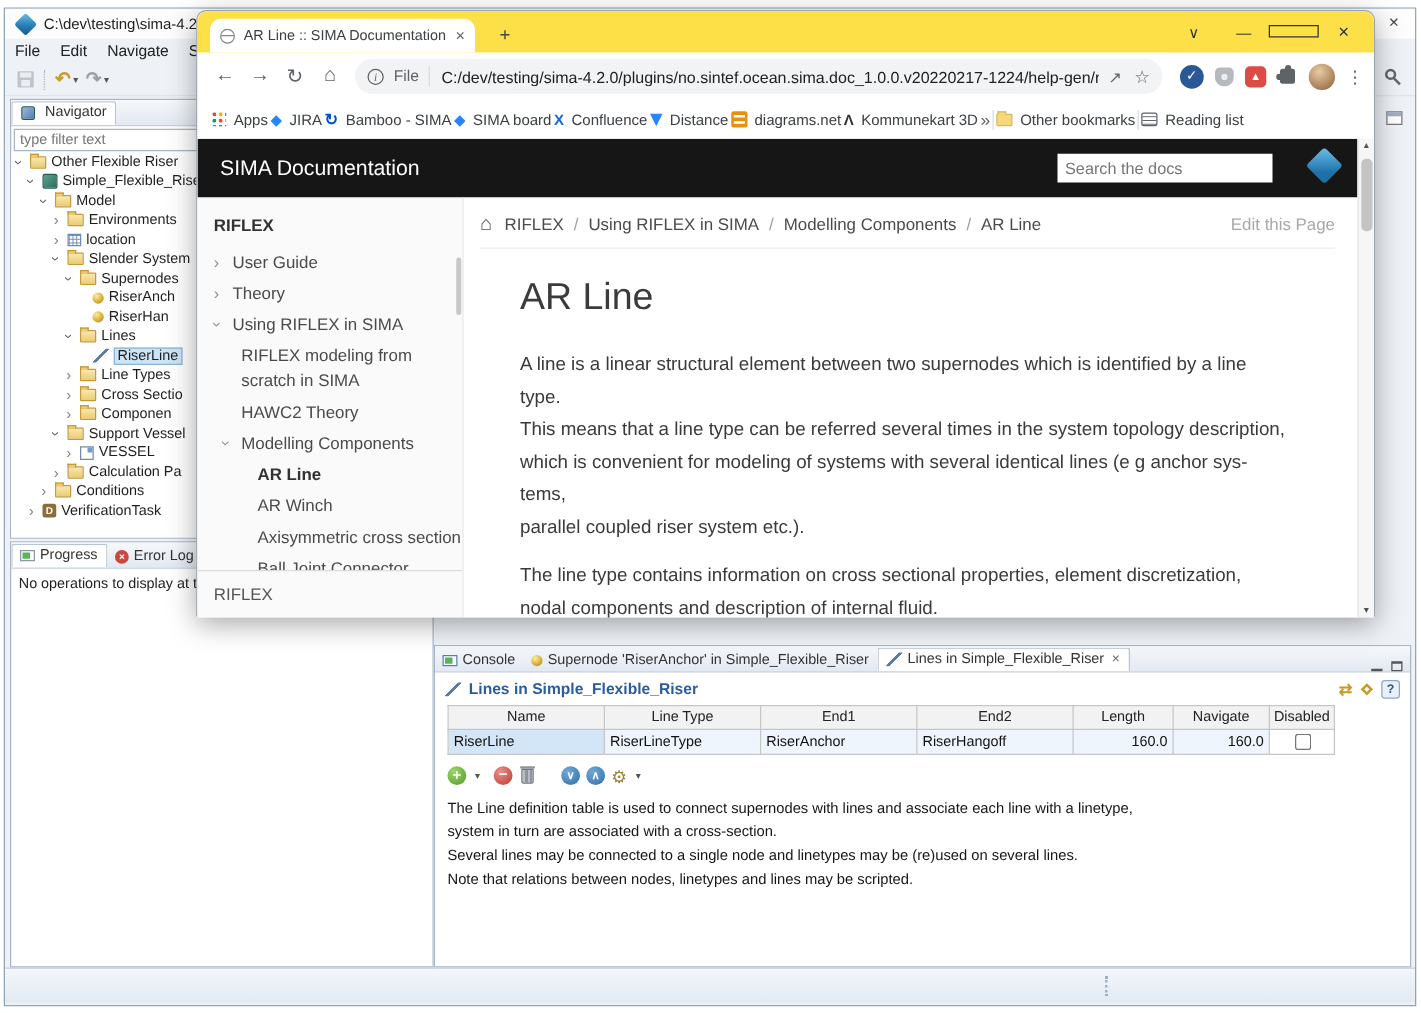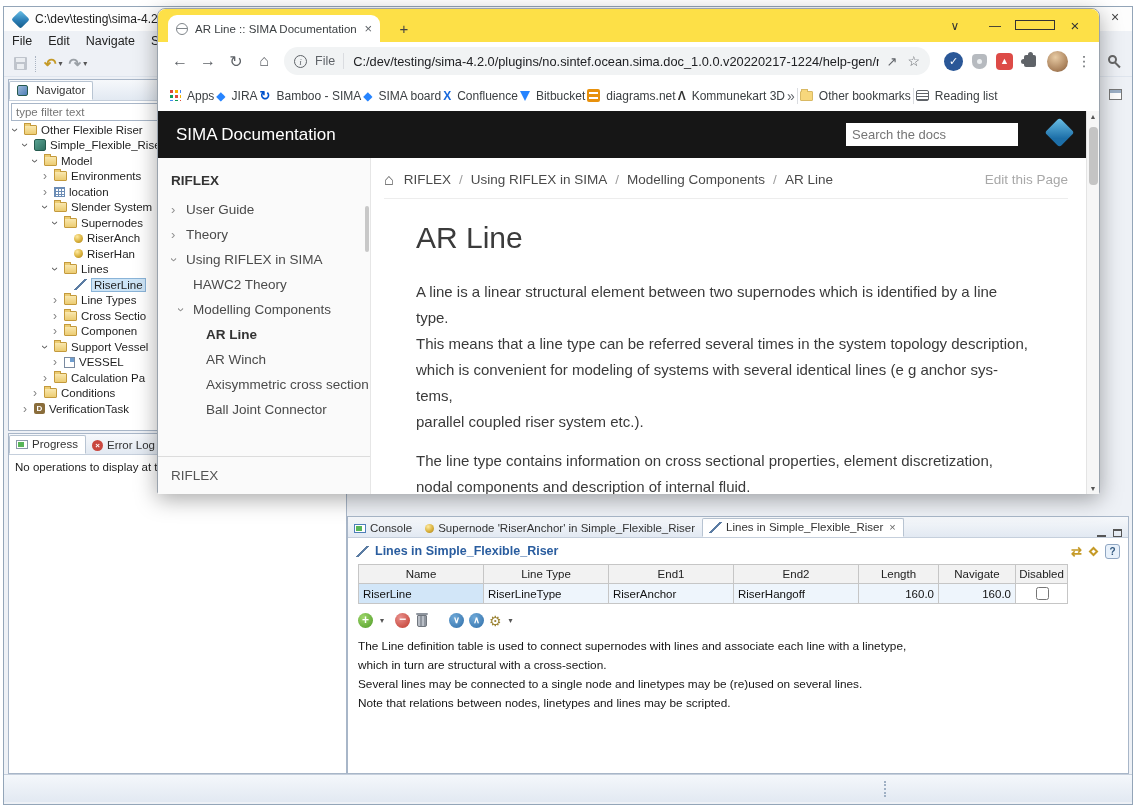--- a/index.html
+++ b/index.html
@@ -400,21 +400,21 @@
         <span class="icon-trash"></span>
         <span class="gap10"></span>
         <span class="cir down">∨</span>
         <span class="cir up">∧</span>
         <span class="icon-gear">⚙</span>
         <span class="dd">▾</span>
       </div>
 
       <div class="lv-desc">
         <div>The Line definition table is used to connect supernodes with lines and associate each line with a linetype,</div>
-        <div>which in turn are structural with a cross-section.</div>
+        <div>system in turn are associated with a cross-section.</div>
         <div>Several lines may be connected to a single node and linetypes may be (re)used on several lines.</div>
         <div> Note that relations between nodes, linetypes and lines may be scripted.</div>
       </div>
     </div>
 
     <div class="e-status">
       <span class="grip"></span>
     </div>
   </div>
 
@@ -474,21 +474,21 @@
       <span class="bm">
           <span class="bm-diamond">◆</span>
           <span>SIMA board</span>
         </span>
       <span class="bm">
           <span class="bm-conf">X</span>
           <span>Confluence</span>
         </span>
       <span class="bm">
           <span class="bm-bucket"></span>
-          <span>Bitbucket</span>
+          <span>Distance</span>
         </span>
       <span class="bm">
           <span class="bm-diag"></span>
           <span>diagrams.net</span>
         </span>
       <span class="bm">
           <span class="bm-komm">Λ</span>
           <span>Kommunekart 3D</span>
         </span>
       <span class="bm bm-more">
@@ -513,20 +513,21 @@
       <input class="d-search" placeholder="Search the docs" style="">
       <span class="d-logo"></span>
 
       <div class="d-body">
         <div class="d-side">
           <div class="d-nav">
             <div class="d-sec">RIFLEX</div>
             <div class="d-item lv0"><span class="sarrow">›</span><span>User Guide</span></div>
             <div class="d-item lv0"><span class="sarrow">›</span><span>Theory</span></div>
             <div class="d-item lv0"><span class="sarrow down">›</span><span>Using RIFLEX in SIMA</span></div>
+            <div class="d-item lv1"><span>RIFLEX modeling from scratch in SIMA</span></div>
             <div class="d-item lv1"><span>HAWC2 Theory</span></div>
             <div class="d-item lv1"><span class="sarrow down">›</span><span>Modelling Components</span></div>
             <div class="d-item lv2 cur"><span>AR Line</span></div>
             <div class="d-item lv2"><span>AR Winch</span></div>
             <div class="d-item lv2"><span>Axisymmetric cross section</span></div>
             <div class="d-item lv2"><span>Ball Joint Connector</span></div>
           </div>
           <span class="d-sthumb"></span>
           <div class="d-foot">RIFLEX</div>
         </div>

